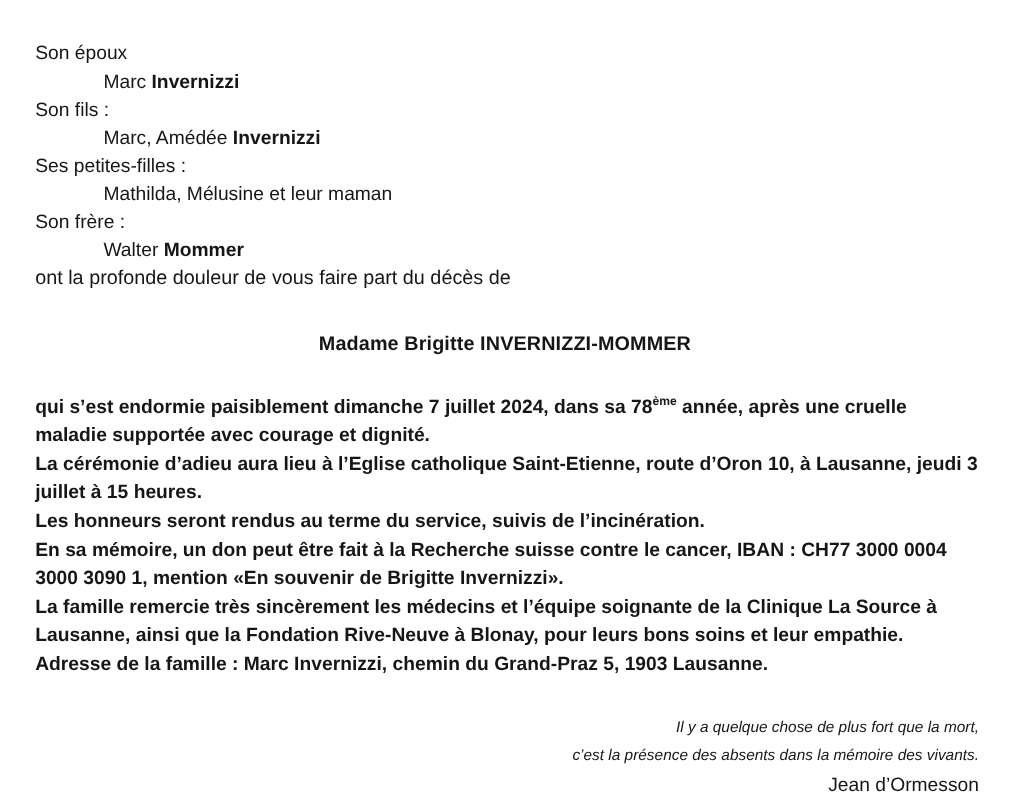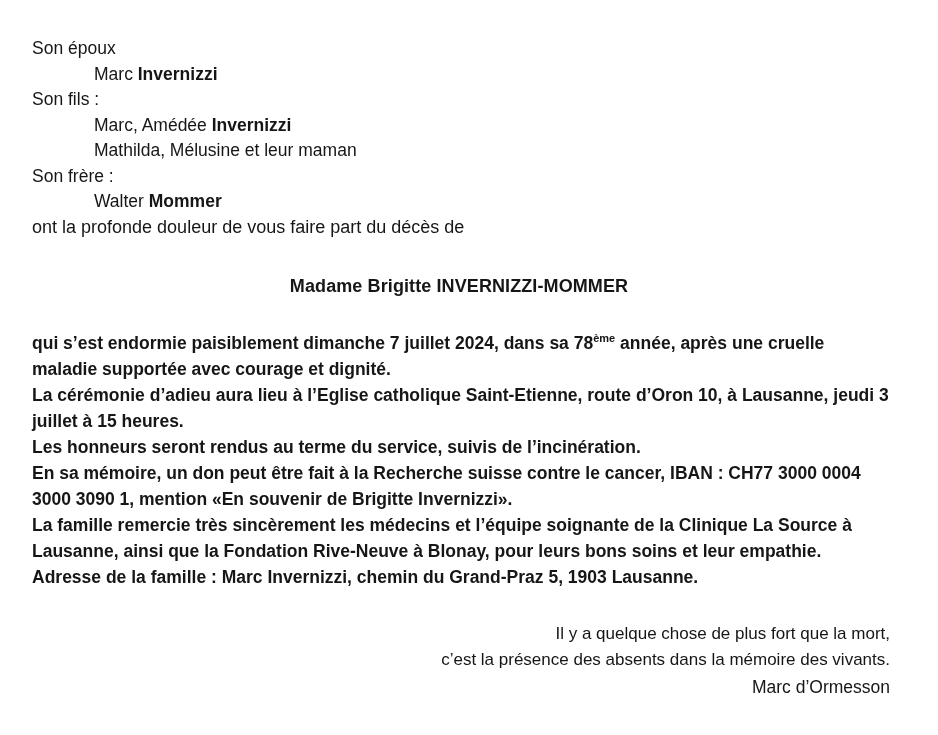--- a/index.html
+++ b/index.html
@@ -61,21 +61,22 @@
     font-weight: bold;
   }
   sup {
     font-size: 11px;
     line-height: 0;
     vertical-align: 0.62em;
   }
   .quote {
     margin: 31px 0 0 0;
     text-align: right;
-    font-size: 17px;
+    font-style: italic;
+    font-size: 14px;
     line-height: 26px;
     padding-right: 4px;
   }
   .quote-author {
     margin: 0;
     text-align: right;
     font-style: normal;
     font-size: 17.5px;
     line-height: 28px;
     padding-right: 4px;
@@ -87,20 +88,21 @@
 <div class="page">
 
   <div class="family-block">
 
     <p class="family-role">Son époux</p>
     <p class="family-name"><span>Marc </span><span class="bold">Invernizzi</span></p>
 
     <p class="family-role">Son fils :</p>
     <p class="family-name"><span>Marc, Amédée </span><span class="bold">Invernizzi</span></p>
 
+    <p class="family-role">Ses petites-filles :</p>
     <p class="family-name"><span>Mathilda, Mélusine et leur maman</span><span class="bold"></span></p>
 
     <p class="family-role">Son frère :</p>
     <p class="family-name"><span>Walter </span><span class="bold">Mommer</span></p>
 
     <p class="intro-line">ont la profonde douleur de vous faire part du décès de</p>
   </div>
 
   <h1 class="deceased">Madame Brigitte INVERNIZZI-MOMMER</h1>
 
@@ -110,15 +112,15 @@
     <p>Les honneurs seront rendus au terme du service, suivis de l’incinération.</p>
     <p>En sa mémoire, un don peut être fait à la Recherche suisse contre le cancer, IBAN : CH77 3000 0004 3000 3090 1, mention «En souvenir de Brigitte Invernizzi».</p>
     <p>La famille remercie très sincèrement les médecins et l’équipe soignante de la Clinique La Source à Lausanne, ainsi que la Fondation Rive-Neuve à Blonay, pour leurs bons soins et leur empathie.</p>
     <p>Adresse de la famille : Marc Invernizzi, chemin du Grand-Praz 5, 1903 Lausanne.</p>
   </div>
 
   <div class="quote">
     <div>Il y a quelque chose de plus fort que la mort,</div>
     <div>c’est la présence des absents dans la mémoire des vivants.</div>
   </div>
-  <div class="quote-author">Marc d’Ormesson</div>
+  <div class="quote-author">Jean d’Ormesson</div>
 
 </div>
 
 </body></html>

